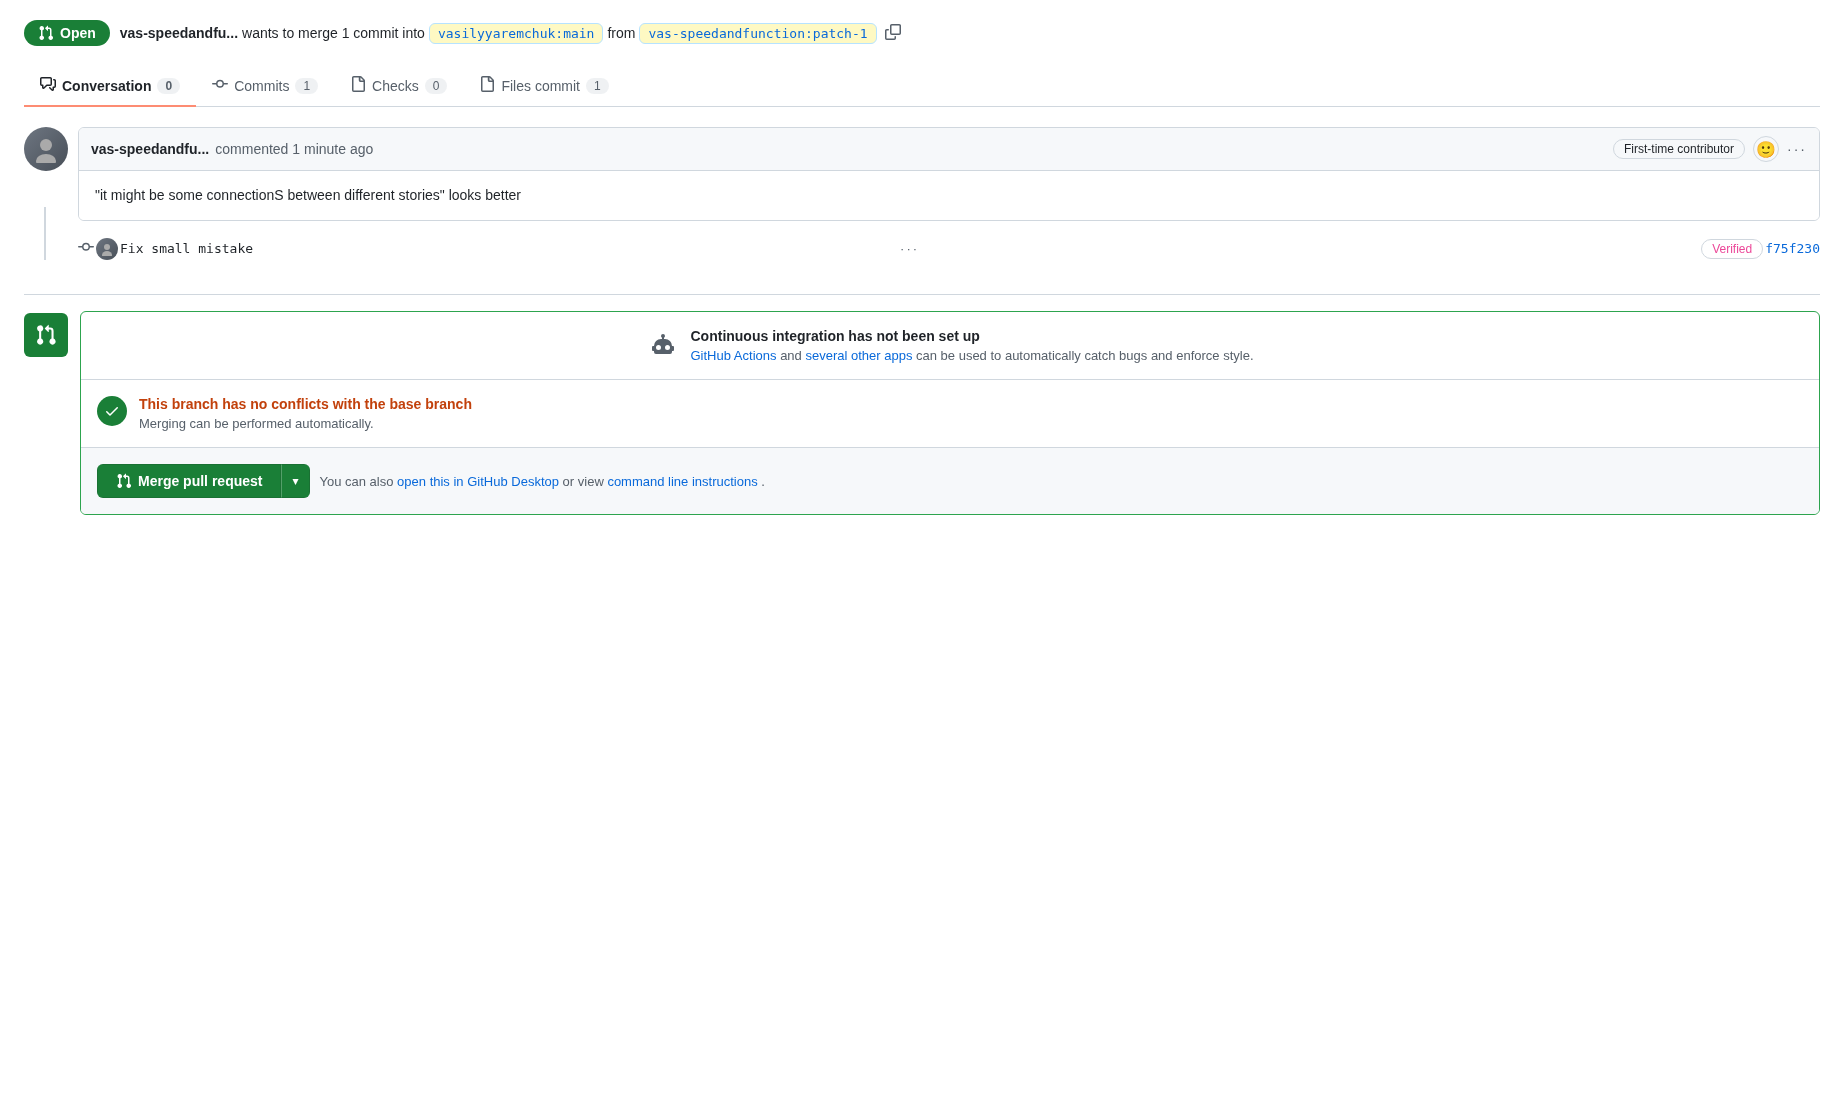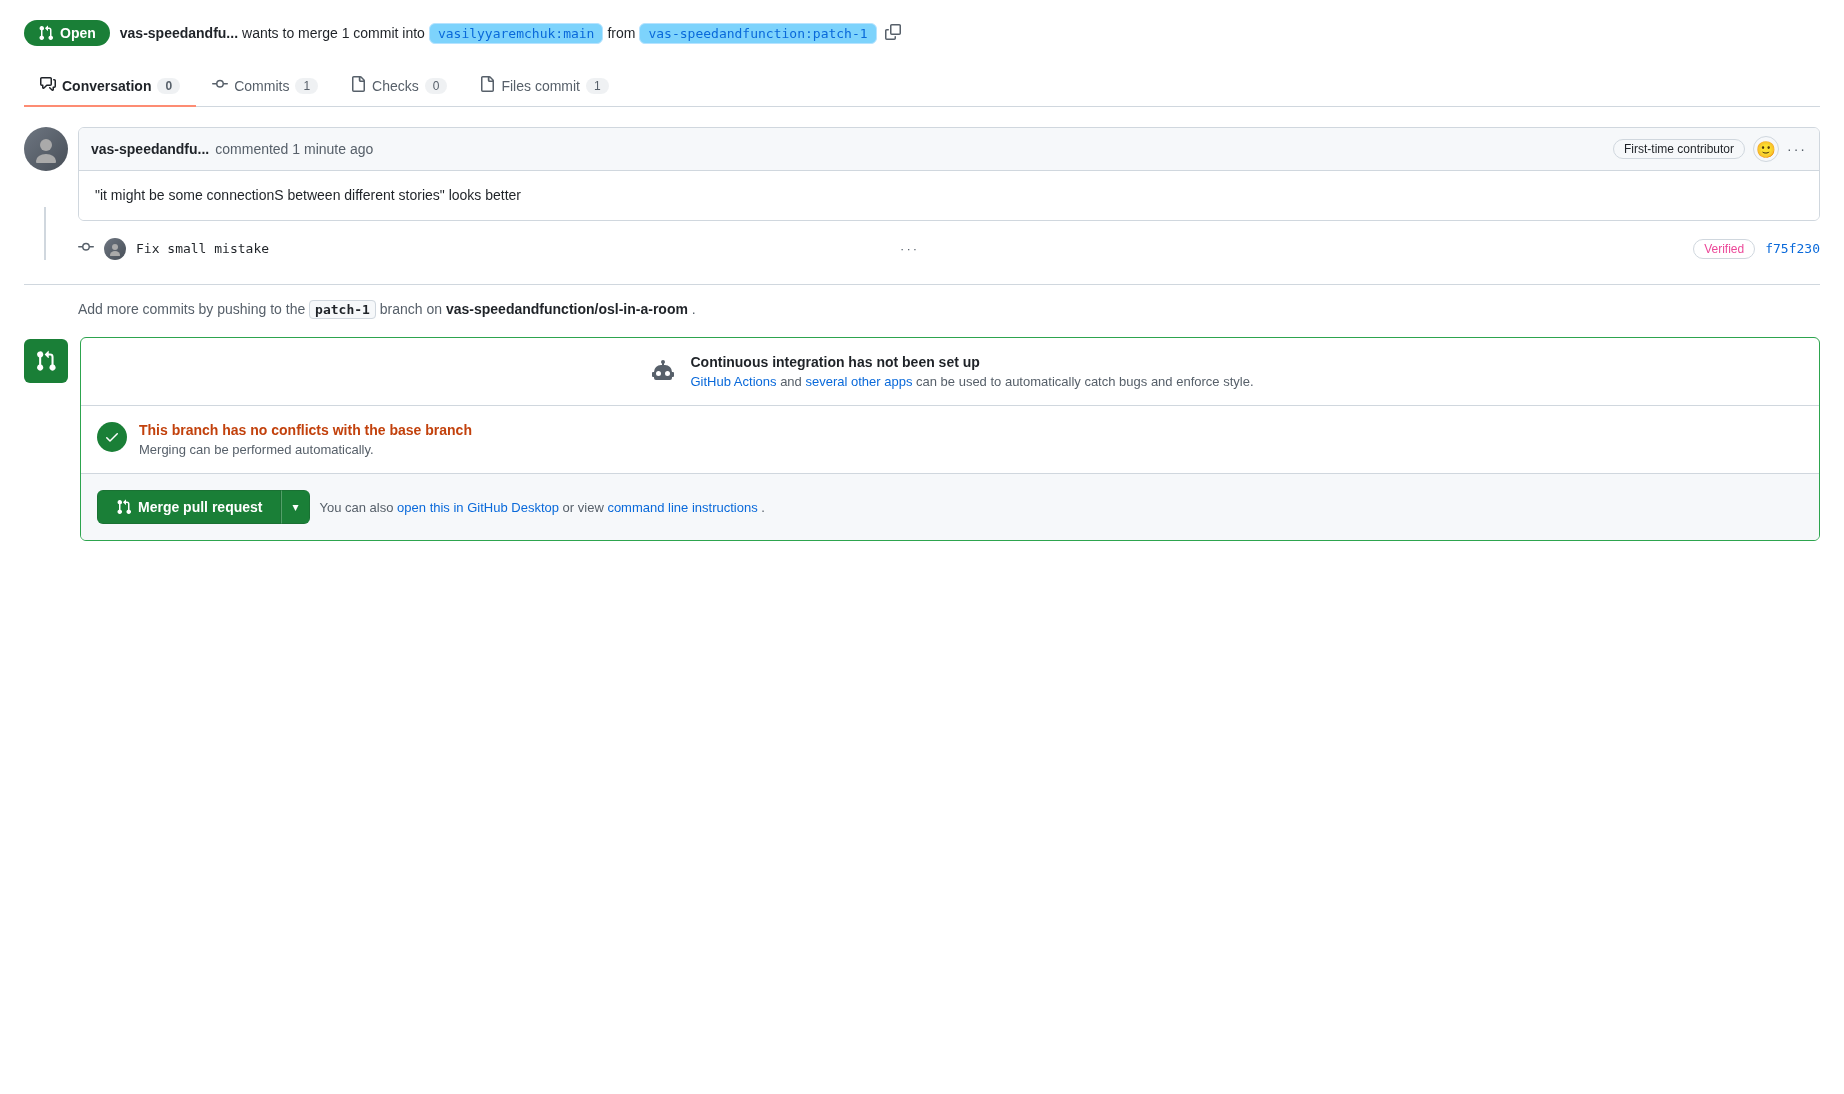--- a/index.html
+++ b/index.html
@@ -33,21 +33,21 @@
     }
     .pr-header-text {
       font-size: 14px;
       color: #1f2328;
       display: flex;
       align-items: center;
       flex-wrap: wrap;
       gap: 4px;
     }
     .branch-tag {
-      background: #7dd3fc;
+      background: #fef9c3;
       color: #0969da;
       border-radius: 6px;
       padding: 2px 8px;
       font-size: 13px;
       font-family: "SFMono-Regular", Consolas, monospace;
       border: 1px solid #b6e3ff;
     }
     .copy-icon {
       color: #57606a;
       cursor: pointer;
@@ -462,21 +462,21 @@
           <span class="emoji-btn">🙂</span>
           <span class="more-btn">···</span>
         </div>
       </div>
       <div class="comment-body">
         <span>"it might be some connectionS between different stories" looks better</span>
       </div>
     </div>
   </div>
 
-  <div style="display:flex; align-items:center; gap:10px; padding-left:54px; margin-bottom:8px; position:relative;">
+  <div style="display:flex; align-items:center; gap:2px; padding-left:54px; margin-bottom:18px; position:relative;">
     <div style="position:absolute; left:20px; top:-30px; bottom:0; width:2px; background:#d0d7de;"></div>
     <span style="color:#57606a; font-size:20px; z-index:1;">
       <svg width="16" height="16" viewBox="0 0 16 16" fill="#57606a">
           <path d="M11.93 8.5a4.002 4.002 0 0 1-7.86 0H.75a.75.75 0 0 1 0-1.5h3.32a4.002 4.002 0 0 1 7.86 0h3.32a.75.75 0 0 1 0 1.5Zm-1.43-.75a2.5 2.5 0 1 0-5 0 2.5 2.5 0 0 0 5 0Z"></path>
         </svg>
     </span>
     <div class="commit-avatar">
       <svg width="14" height="14" viewBox="0 0 14 14" fill="none">
           <circle cx="7" cy="5" r="3" fill="#aaa"></circle>
           <ellipse cx="7" cy="13" rx="5" ry="4" fill="#aaa"></ellipse>
@@ -484,27 +484,20 @@
     </div>
     <span class="commit-message">Fix small mistake</span>
     <span class="commit-dots">···</span>
     <span style="flex:1;"></span>
     <span class="verified-badge">Verified</span>
     <span class="commit-hash">f75f230</span>
   </div>
 
   <hr class="divider">
 
-  <p class="push-info">
-    <span>Add more commits by pushing to the </span>
-    <strong>patch-1</strong>
-    <span> branch on </span>
-    <a href="#" style="color:#1f2328;font-weight:600;text-decoration:none;">vas-speedandfunction/osl-in-a-room</a>
-    <span>.</span>
-  </p>
 
   <div class="merge-section">
     <div class="merge-icon-btn">
       <svg width="22" height="22" viewBox="0 0 16 16" fill="white">
         <path d="M1.5 3.25a2.25 2.25 0 1 1 3 2.122v5.256a2.251 2.251 0 1 1-1.5 0V5.372A2.25 2.25 0 0 1 1.5 3.25Zm5.677-.177L9.573.677A.25.25 0 0 1 10 .854V2.5h1A2.5 2.5 0 0 1 13.5 5v5.628a2.251 2.251 0 1 1-1.5 0V5a1 1 0 0 0-1-1h-1v1.646a.25.25 0 0 1-.427.177L7.177 3.427a.25.25 0 0 1 0-.354Z"></path>
       </svg>
     </div>
     <div class="merge-box">
 
       <div class="ci-row">

